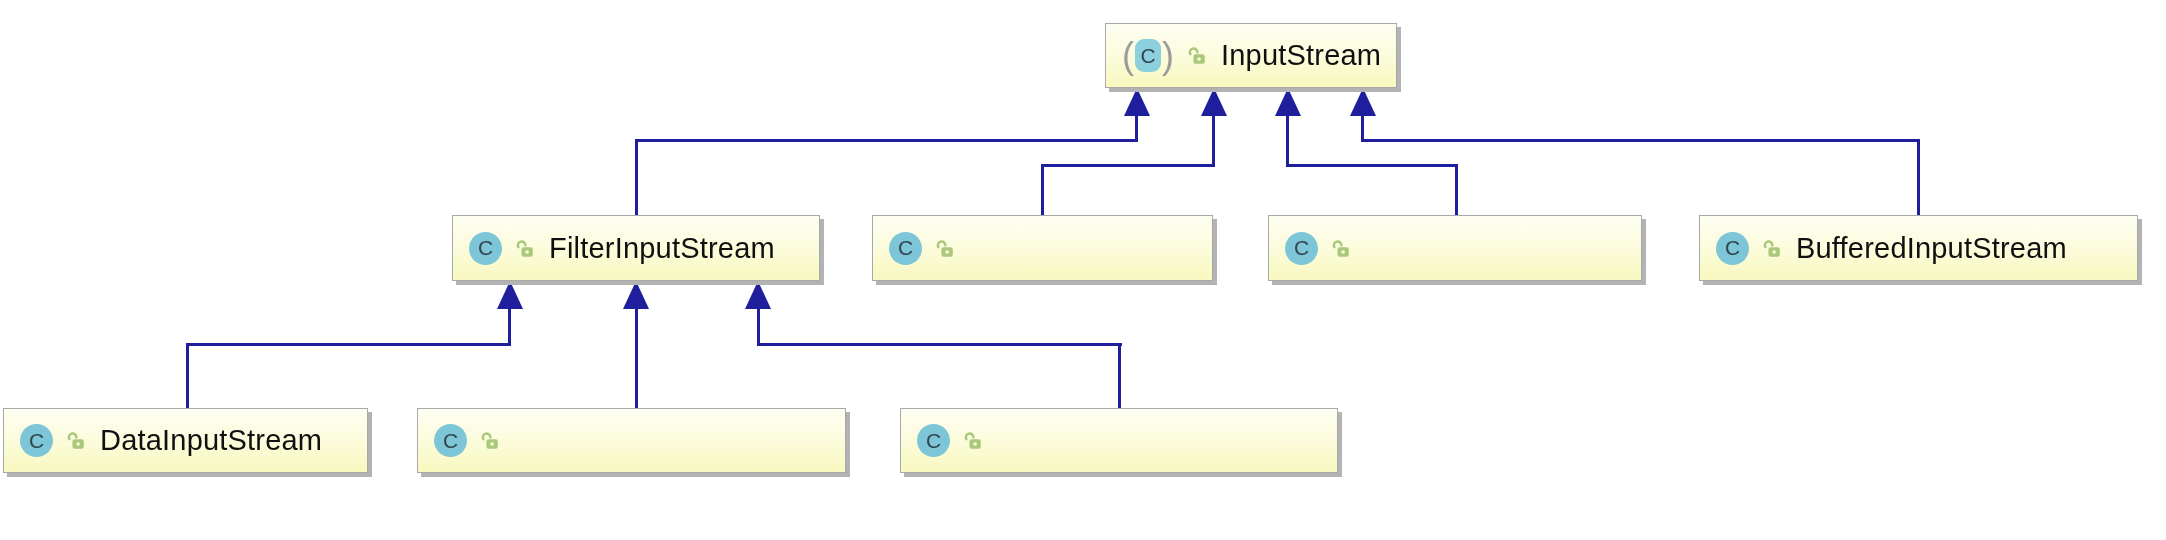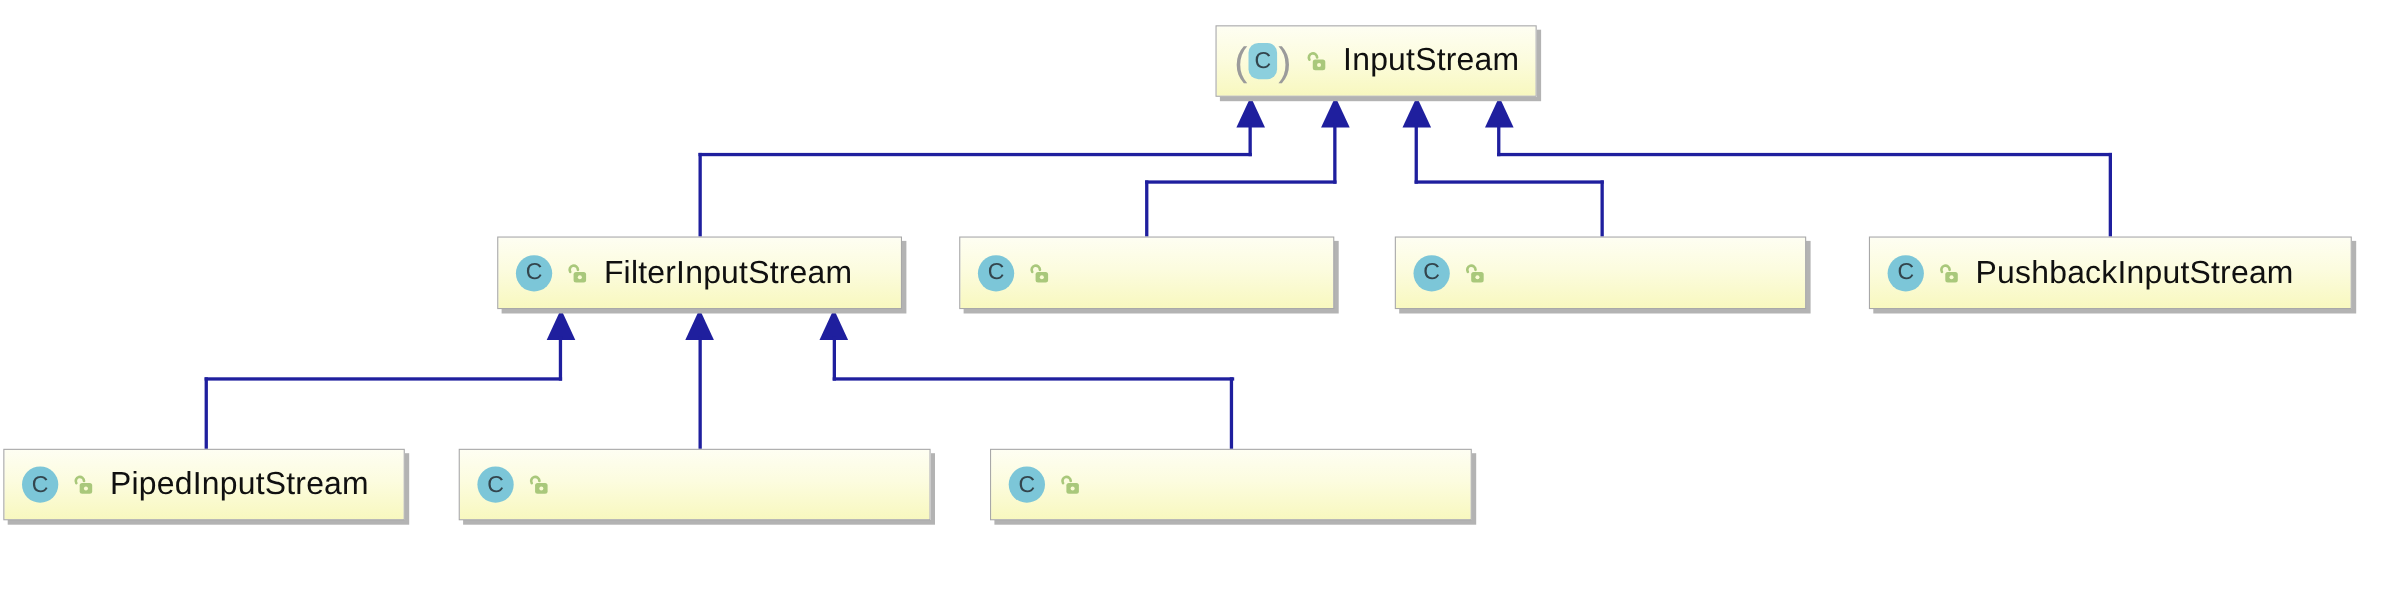--- a/index.html
+++ b/index.html
@@ -126,31 +126,31 @@
     </svg>
   </div>
 
   <div class="node" style="left:1699px;top:215px;width:439px;height:66px;">
     <span class="cicon">C</span>
     <svg class="lock" width="21" height="21" viewBox="0 0 24 24">
       <path d="M5 10.5 a4.3 4.3 0 1 1 8 -2.2" fill="none" stroke="#a9c87b" stroke-width="2.8" stroke-linecap="round"></path>
       <rect x="8.5" y="10.5" width="13" height="11" rx="2.6" fill="#a9c87b"></rect>
       <circle cx="15" cy="16" r="2.1" fill="#fbfbd4"></circle>
     </svg>
-    <span class="node-label">PushbackInputStream</span>
+    <span class="node-label">BufferedInputStream</span>
   </div>
 
   <div class="node" style="left:3px;top:408px;width:365px;height:65px;">
     <span class="cicon">C</span>
     <svg class="lock" width="21" height="21" viewBox="0 0 24 24">
       <path d="M5 10.5 a4.3 4.3 0 1 1 8 -2.2" fill="none" stroke="#a9c87b" stroke-width="2.8" stroke-linecap="round"></path>
       <rect x="8.5" y="10.5" width="13" height="11" rx="2.6" fill="#a9c87b"></rect>
       <circle cx="15" cy="16" r="2.1" fill="#fbfbd4"></circle>
     </svg>
-    <span class="node-label">PipedInputStream</span>
+    <span class="node-label">DataInputStream</span>
   </div>
 
   <div class="node" style="left:417px;top:408px;width:429px;height:65px;">
     <span class="cicon">C</span>
     <svg class="lock" width="21" height="21" viewBox="0 0 24 24">
       <path d="M5 10.5 a4.3 4.3 0 1 1 8 -2.2" fill="none" stroke="#a9c87b" stroke-width="2.8" stroke-linecap="round"></path>
       <rect x="8.5" y="10.5" width="13" height="11" rx="2.6" fill="#a9c87b"></rect>
       <circle cx="15" cy="16" r="2.1" fill="#fbfbd4"></circle>
     </svg>
   </div>

